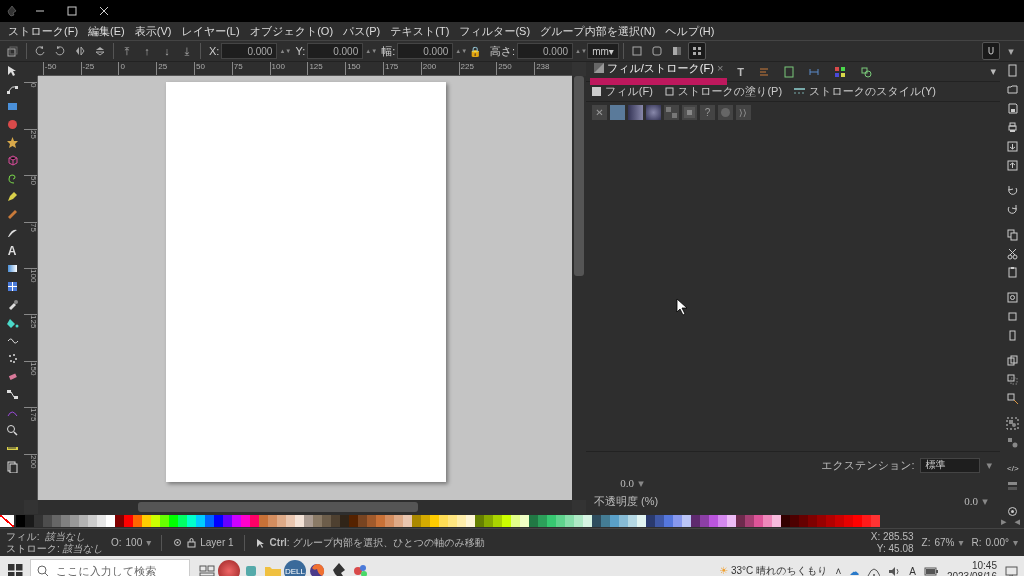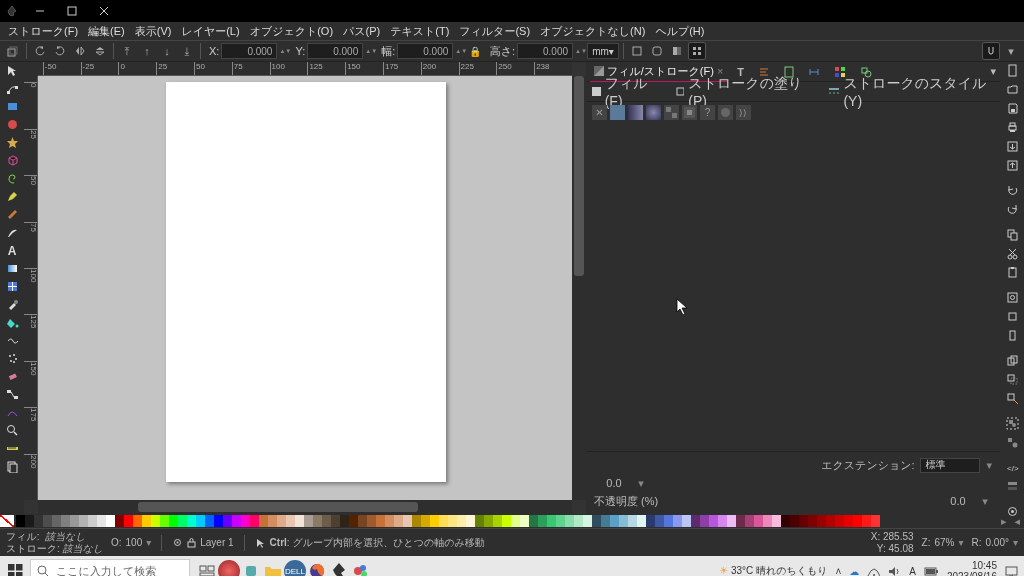--- a/index.html
+++ b/index.html
@@ -28,32 +28,32 @@
 .ruler-corner { position: absolute; top: 0; left: 0; width: 14px; height: 14px; background: #2e2e2e; }
 .canvas-viewport { position: absolute; top: 14px; left: 14px; right: 14px; bottom: 14px; background: #c4c4c4; overflow:hidden;}
 .page { position: absolute; top: 6px; left: 128px; width: 280px; height: 400px; background: #fff; box-shadow: 2px 2px 4px rgba(0,0,0,0.4); }
 .scroll-v { position: absolute; top: 14px; right: 0; width: 14px; bottom: 14px; background: #2e2e2e; }
 .scroll-v-thumb { position: absolute; top: 0; width: 10px; left:2px; height: 200px; background: #555; border-radius: 3px; }
 .scroll-h { position: absolute; bottom: 0; left: 14px; right: 14px; height: 14px; background: #2e2e2e; }
 .scroll-h-thumb { position: absolute; left: 100px; height: 10px; top:2px; width: 280px; background: #555; border-radius: 3px; }
 .dock { flex: 1; background: #2e2e2e; display: flex; flex-direction: column; }
 .dock-tabs { height: 20px; display: flex; align-items: center; border-bottom: 1px solid #222; gap:6px; padding-left:4px;}
 .dock-tab { padding: 2px 4px; font-size: 11px; color: #bbb; display:flex; align-items:center; gap:3px;}
-.dock-tab.active { border-bottom: 1px solid #be185d; color:#eee;}
+.dock-tab.active { border-bottom: 7px solid #be185d; color:#eee;}
 .fill-tabs { height: 20px; display: flex; align-items: center; gap: 12px; padding-left: 6px; border-bottom: 1px solid #222;}
-.fill-tab { font-size: 14px; color: #ccc; display:flex; align-items:center; gap:4px;}
+.fill-tab { font-size: 11px; color: #ccc; display:flex; align-items:center; gap:4px;}
 .paint-row { height: 20px; display: flex; align-items: center; gap: 3px; padding-left: 6px;}
 .paint-btn { width: 15px; height: 15px; background: #444; display:flex; align-items:center; justify-content:center; font-size:10px; color:#999;}
 .noobj { padding: 6px; font-size: 11px; color: #ccc; }
 .dock-bottom { padding: 4px 8px; border-top:1px solid #222;}
 .blend-row { display: flex; align-items: center; justify-content: flex-end; gap: 6px; height: 18px; font-size:11px; color:#bbb;}
 .blend-sel { width: 60px; height:15px; background:#1e1e1e; border:1px solid #444; font-size:10px; color:#ccc; padding-left:4px; display:flex; align-items:center;}
 .slider-row { display: flex; align-items: center; height: 18px; font-size:11px; color:#bbb; position:relative;}
 .slider-row .lbl { flex:1;}
-.slider-row .val { width:40px; text-align:center;}
+.slider-row .val { width:40px; text-align:right;font-family:Liberation Serif, serif;}
 .toolbox-r { width: 24px; background: #2e2e2e; display: flex; flex-direction: column; align-items: center; padding-top: 2px; gap: 6px; }
 .palette-row { height: 14px; background: #2e2e2e; display: flex; align-items: center; }
 .noswatch { width:14px; height:12px; background:#fff; position:relative; margin-right:2px;}
 .noswatch::after { content:""; position:absolute; left:0; top:0; right:0; bottom:0; background: linear-gradient(to top right, transparent 45%, red 45%, red 55%, transparent 55%);}
 .swatches { flex: 1; height: 12px; display: flex; overflow: hidden; }
 .sw { width: 9px; height: 12px; }
 .statusbar { height: 28px; background: #2e2e2e; border-top: 1px solid #444; display: flex; align-items: center; padding: 0 6px; gap: 8px; font-size: 10px; color: #bbb;}
 .status-fillstroke { display:flex; flex-direction:column; line-height:12px;}
 .status-block { display:flex; align-items:center; gap:4px;}
 .taskbar { height: 30px; background: #e8e8e8; display: flex; align-items: center; }
@@ -97,21 +97,21 @@
 
 <div class="menubar">
   <span>ストローク(F)</span>
   <span>編集(E)</span>
   <span>表示(V)</span>
   <span>レイヤー(L)</span>
   <span>オブジェクト(O)</span>
   <span>パス(P)</span>
   <span>テキスト(T)</span>
   <span>フィルター(S)</span>
-  <span>オブジェクトなし(N)</span>
+  <span>グループ内部を選択(N)</span>
   <span>ヘルプ(H)</span>
 </div>
 
 <div class="toolbar">
   <div class="tbtn">
       <svg width="12" height="12">
         <rect x="1" y="4" width="7" height="7" fill="none" stroke="#aaa"></rect>
         <rect x="3" y="2" width="7" height="7" fill="none" stroke="#666"></rect>
       </svg>
     </div>

